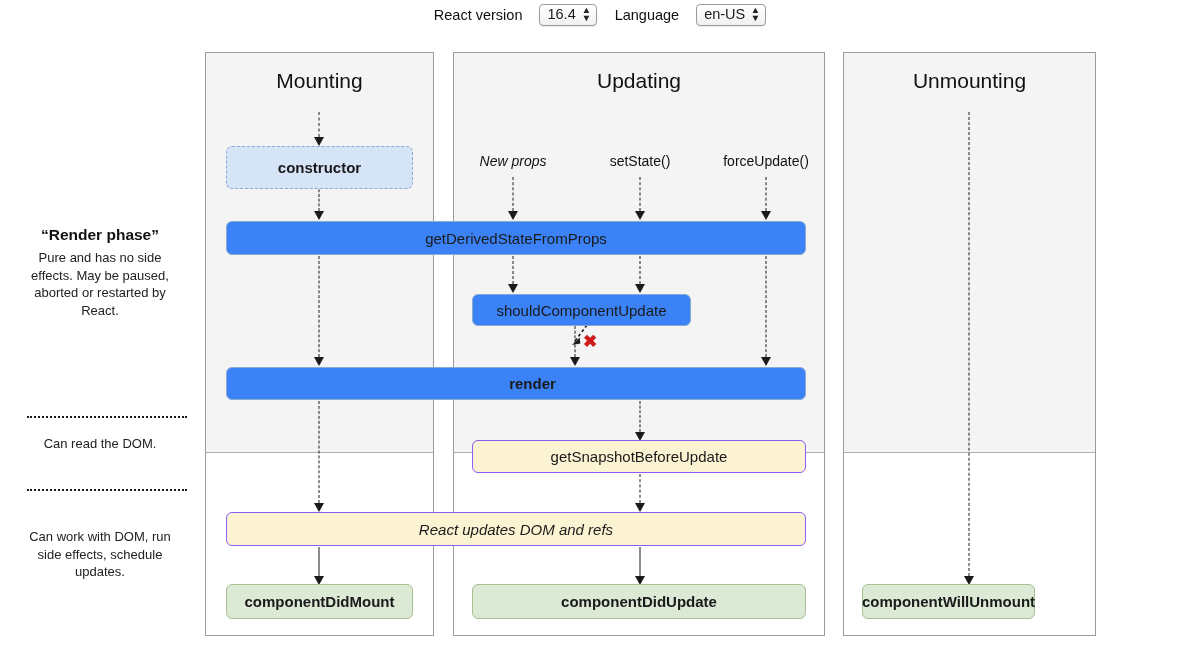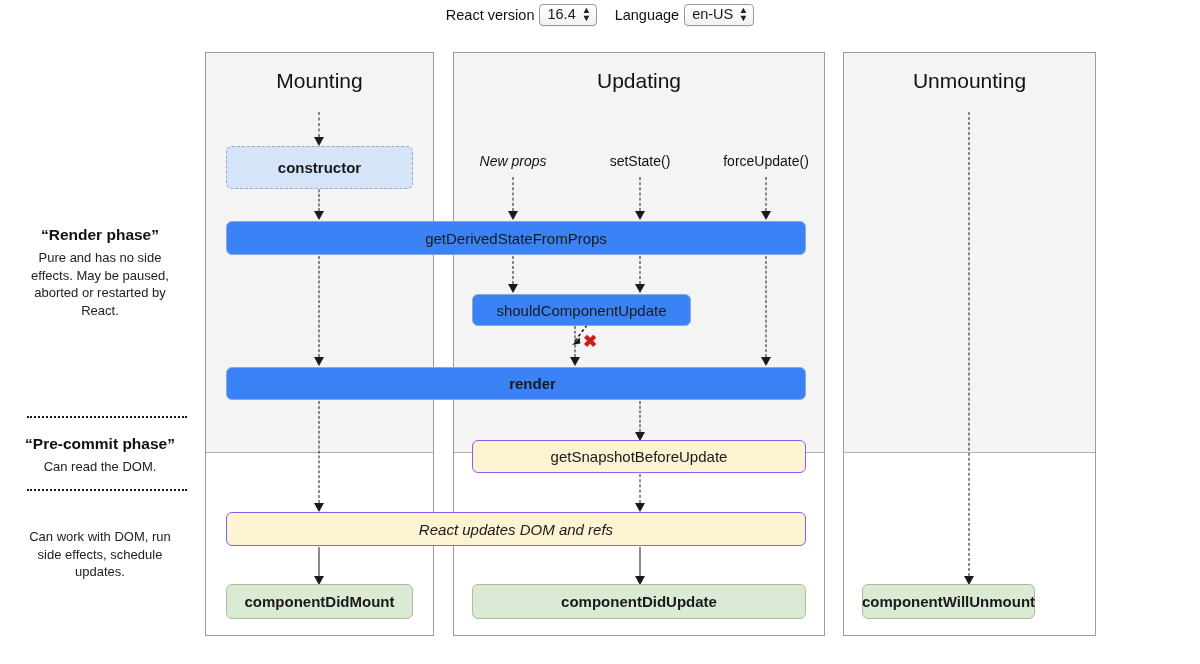--- a/index.html
+++ b/index.html
@@ -15,21 +15,21 @@
   }
 
   
   #controls {
     position: absolute;
     top: 0; left: 0; width: 1200px; height: 30px;
     display: flex; align-items: center; justify-content: center;
     gap: 18px;
     font-size: 14.5px;
   }
-  .ctrl-group { display: flex; align-items: center; gap: 5px; text-align: right; }
+  .ctrl-group { display: flex; align-items: center; gap: 17px; text-align: right; }
   .ctrl-label { color: #111; }
   .select-box {
     display: inline-flex; align-items: center; gap: 6px;
     border: 1px solid #9a9a9a;
     border-radius: 4px;
     background: linear-gradient(#ffffff, #f1f1f1);
     padding: 1px 5px 2px 7px;
     font-size: 14.5px;
     line-height: 17px;
     box-shadow: 0 1px 0 rgba(0,0,0,0.07);
@@ -164,21 +164,20 @@
 <div id="phases">
 
   <div class="phase" style="top:226px;">
     <div class="phase-title">“Render phase”</div>
     <div class="phase-desc">Pure and has no side effects. May be paused, aborted or restarted by React.</div>
   </div>
 
   <div class="dotted-rule" style="top:416px;"></div>
 
   <div class="phase" style="top:435px;">
-    <div class="phase-title">“Pre-commit phase”</div>
     <div class="phase-desc">Can read the DOM.</div>
   </div>
 
   <div class="dotted-rule" style="top:489px;"></div>
 
   <div class="phase" style="top:528px;">
     <div class="phase-desc">Can work with DOM, run side effects, schedule updates.</div>
   </div>
 </div>
 

